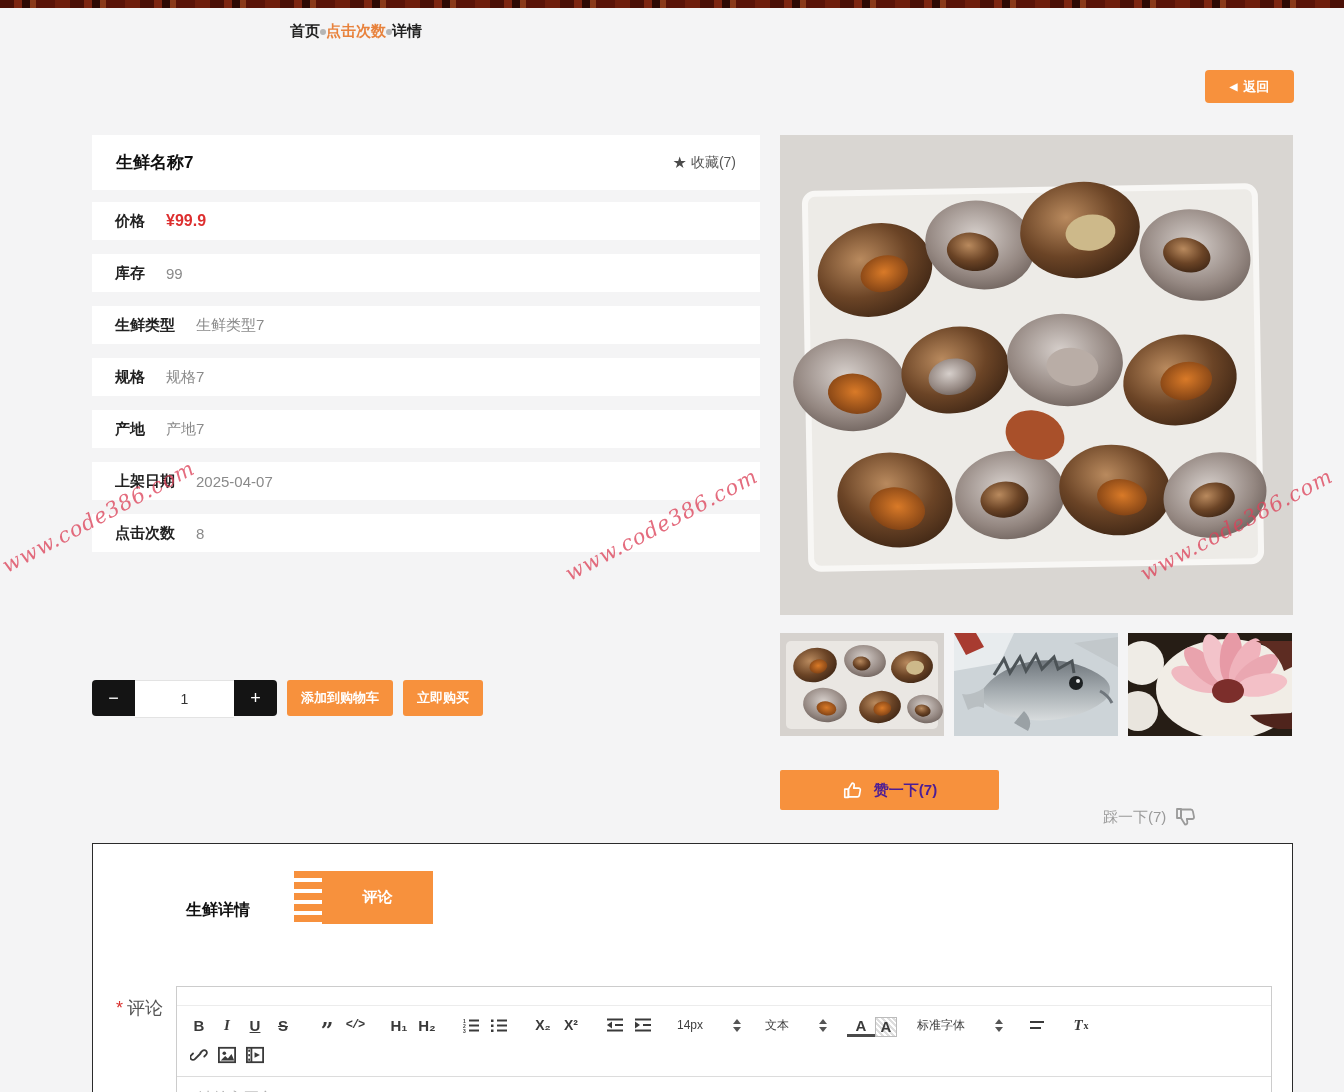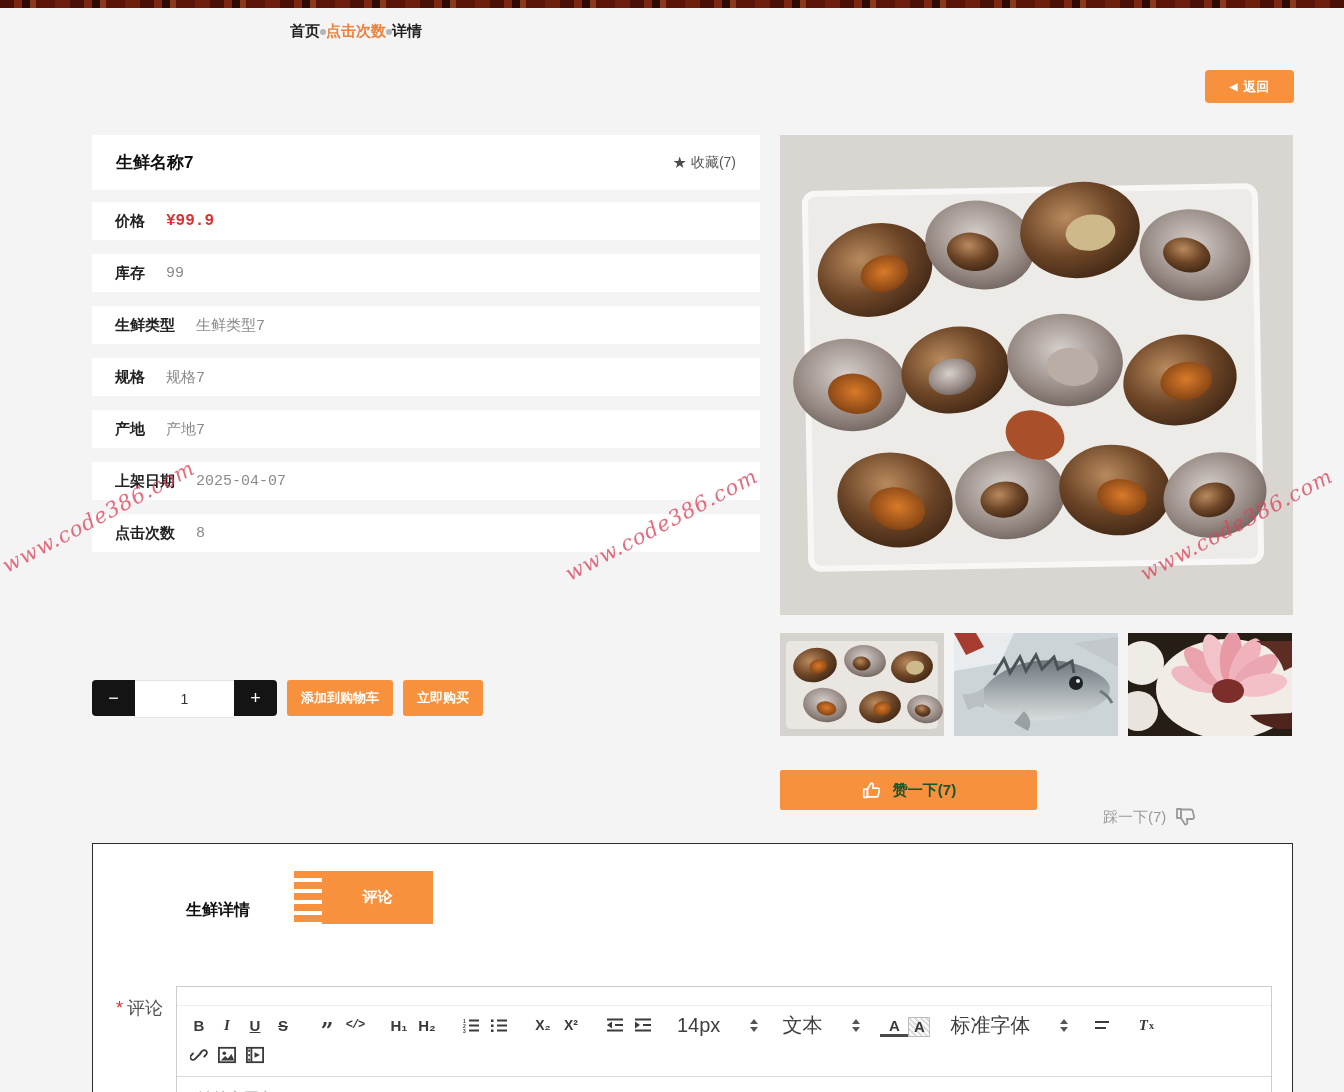--- a/index.html
+++ b/index.html
@@ -19,40 +19,40 @@
   .back-btn .arr{font-size:10px;}
   
   .name-panel{position:absolute;left:92px;top:135px;width:668px;height:55px;background:#fff;
     display:flex;align-items:center;justify-content:space-between;padding:0 24px;box-sizing:border-box;}
   .name-panel .pname{font-size:17px;font-weight:bold;color:#111;}
   .fav{display:flex;align-items:center;gap:4px;color:#555;font-size:14px;cursor:pointer;}
   .fav .star{font-size:16px;color:#4a4a4a;}
   .rows-holder{position:absolute;left:92px;top:202px;width:668px;}
   .prow{height:38px;background:#fff;margin-bottom:14px;display:flex;align-items:center;padding:0 23px;box-sizing:border-box;gap:21px;}
   .prow .lab{font-size:15px;font-weight:bold;color:#222;white-space:nowrap;}
-  .prow .val{font-size:15px;color:#8a8a8a;font-family:Liberation Mono, monospace;}
+  .prow .val{font-size:15px;color:#8a8a8a;}
   .prow.price .val{color:#dd2f2f;font-weight:bold;font-size:16px;}
   
   .action-row{position:absolute;left:92px;top:680px;display:flex;align-items:center;}
   .stepper{display:flex;height:36px;}
   .step-btn{width:43px;height:36px;background:#141414;color:#fff;border:none;font-size:18px;cursor:pointer;
     display:flex;align-items:center;justify-content:center;}
   .step-btn.minus{border-radius:4px 0 0 4px;}
   .step-btn.plus{border-radius:0 4px 4px 0;}
   .qty-input{width:95px;height:34px;border:1px solid #e3e3e3;border-left:none;border-right:none;text-align:center;
     font-size:14px;color:#333;outline:none;background:#fff;}
   .act-btn{height:36px;border:none;border-radius:3px;background:#f7913d;color:#fff;font-size:13px;font-weight:bold;
     padding:0 14px;margin-left:10px;cursor:pointer;}
   
   .main-image{position:absolute;left:780px;top:135px;width:513px;height:480px;overflow:hidden;}
   .thumbs{position:absolute;left:780px;top:633px;width:513px;display:flex;gap:10px;}
   .thumb{width:164px;height:103px;overflow:hidden;cursor:pointer;}
   
-  .like-btn{position:absolute;left:780px;top:770px;width:257px;height:40px;background:#f7913d;border:none;border-radius:2px;
-    color:#14532d;font-size:15px;font-weight:bold;display:flex;align-items:center;justify-content:center;gap:10px;cursor:pointer;}
+  .like-btn{position:absolute;left:780px;top:770px;width:219px;height:40px;background:#f7913d;border:none;border-radius:2px;
+    color:#4c1d95;font-size:15px;font-weight:bold;display:flex;align-items:center;justify-content:center;gap:10px;cursor:pointer;}
   .dislike{position:absolute;left:1103px;top:805px;display:flex;align-items:center;gap:8px;color:#999;font-size:15px;cursor:pointer;}
   
   .detail-card{position:absolute;left:92px;top:843px;width:1201px;height:420px;background:#fff;border:1px solid #2b2b2b;box-sizing:border-box;}
   .tab-detail-label{position:absolute;left:93px;top:56px;font-size:16px;font-weight:bold;color:#111;cursor:pointer;}
   .tab-comment{position:absolute;left:201px;top:27px;width:139px;height:53px;background:#f7913d;cursor:pointer;}
   .tab-comment::before{content:"";position:absolute;left:0;top:0;width:28px;height:100%;
     background:repeating-linear-gradient(180deg,transparent 0 7px,#fff 7px 11px);}
   .tab-comment .txt{position:absolute;left:28px;right:0;top:0;bottom:0;display:flex;align-items:center;justify-content:center;
     color:#fff;font-size:15px;font-weight:bold;}
   .comment-label{position:absolute;left:23px;top:152px;font-size:18px;color:#555;}
@@ -63,21 +63,21 @@
   .t-row{display:flex;align-items:center;height:30px;}
   .tbtn{min-width:28px;height:26px;display:flex;align-items:center;justify-content:center;
     color:#3a3a3a;font-size:15px;font-weight:bold;cursor:pointer;background:none;border:none;padding:0 2px;}
   .tbtn.it{font-style:italic;font-family:"Liberation Serif",serif;}
   .tbtn.un{text-decoration:underline;}
   .tbtn.st{text-decoration:line-through;}
   .tbtn.quote{font-family:"DejaVu Serif",serif;font-size:22px;line-height:10px;padding-top:10px;}
   .tbtn.code{font-family:"Liberation Mono",monospace;font-size:12px;letter-spacing:-1px;}
   .tbtn.scr{font-size:14px;}
   .grp{margin-left:16px;display:flex;align-items:center;}
-  .picker{display:flex;align-items:center;height:26px;color:#3f3f3f;font-size:20px;cursor:pointer;padding:0 4px;}
+  .picker{display:flex;align-items:center;height:26px;color:#3f3f3f;font-size:12px;cursor:pointer;padding:0 4px;}
   .picker .arrows{display:flex;flex-direction:column;gap:3px;margin-left:30px;}
   .picker .arrows i{display:block;width:0;height:0;border-left:4px solid transparent;border-right:4px solid transparent;}
   .picker .arrows .up{border-bottom:5px solid #555;}
   .picker .arrows .down{border-top:5px solid #555;}
   .tbtn.color-a{border-bottom:3px solid #4a4a4a;height:20px;margin-top:3px;}
   .tbtn.bg-a{background:repeating-linear-gradient(45deg,#ddd 0 2px,#fff 2px 4px);border:1px solid #bbb;height:20px;min-width:22px;margin-top:3px;}
   .tbtn.clean{font-style:italic;font-family:"Liberation Serif",serif;}
   .tbtn.clean small{font-size:10px;font-weight:bold;margin-left:1px;font-style:normal;}
   .icon-svg{display:block;}
   .content-area{padding:12px 22px;color:#a9a9a9;font-size:15px;}

